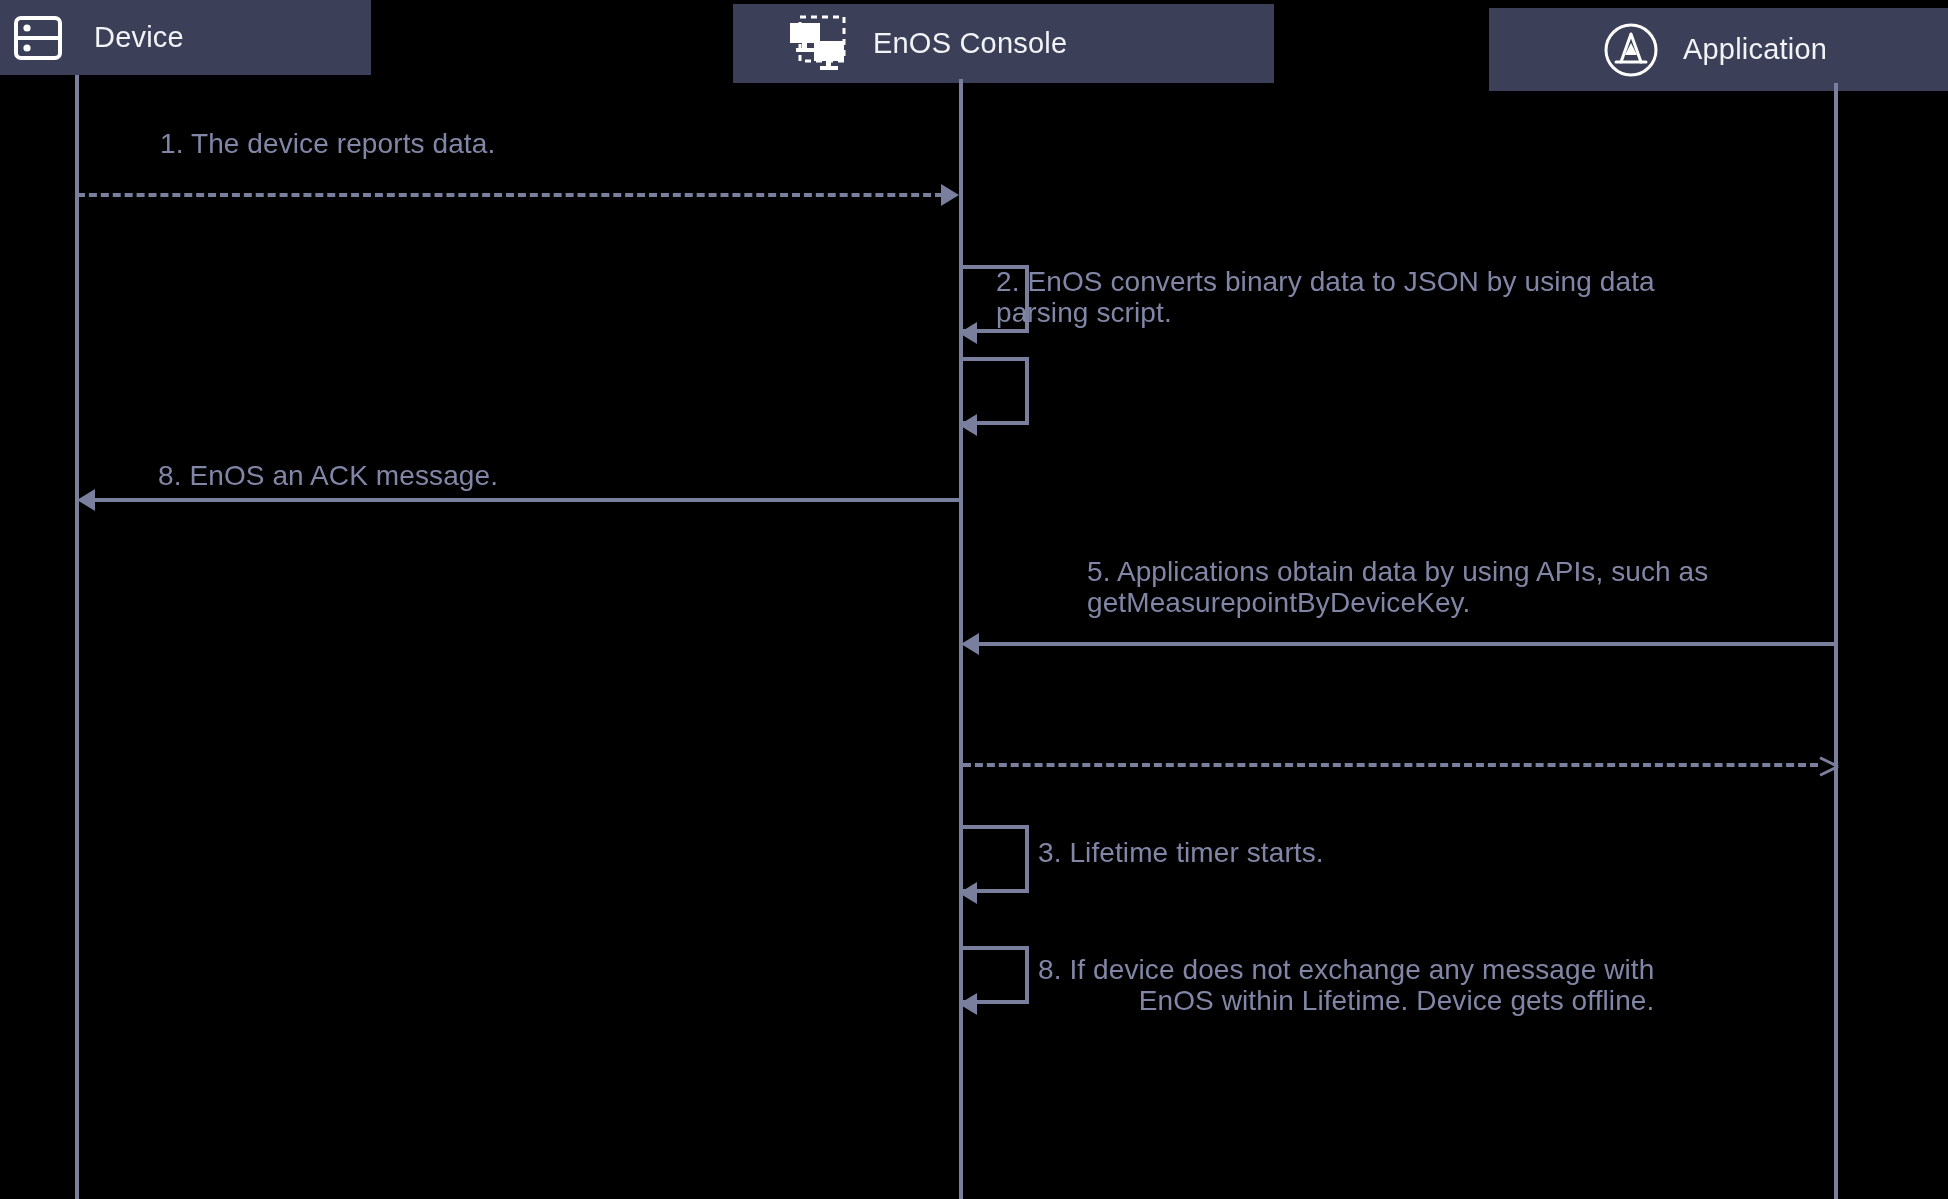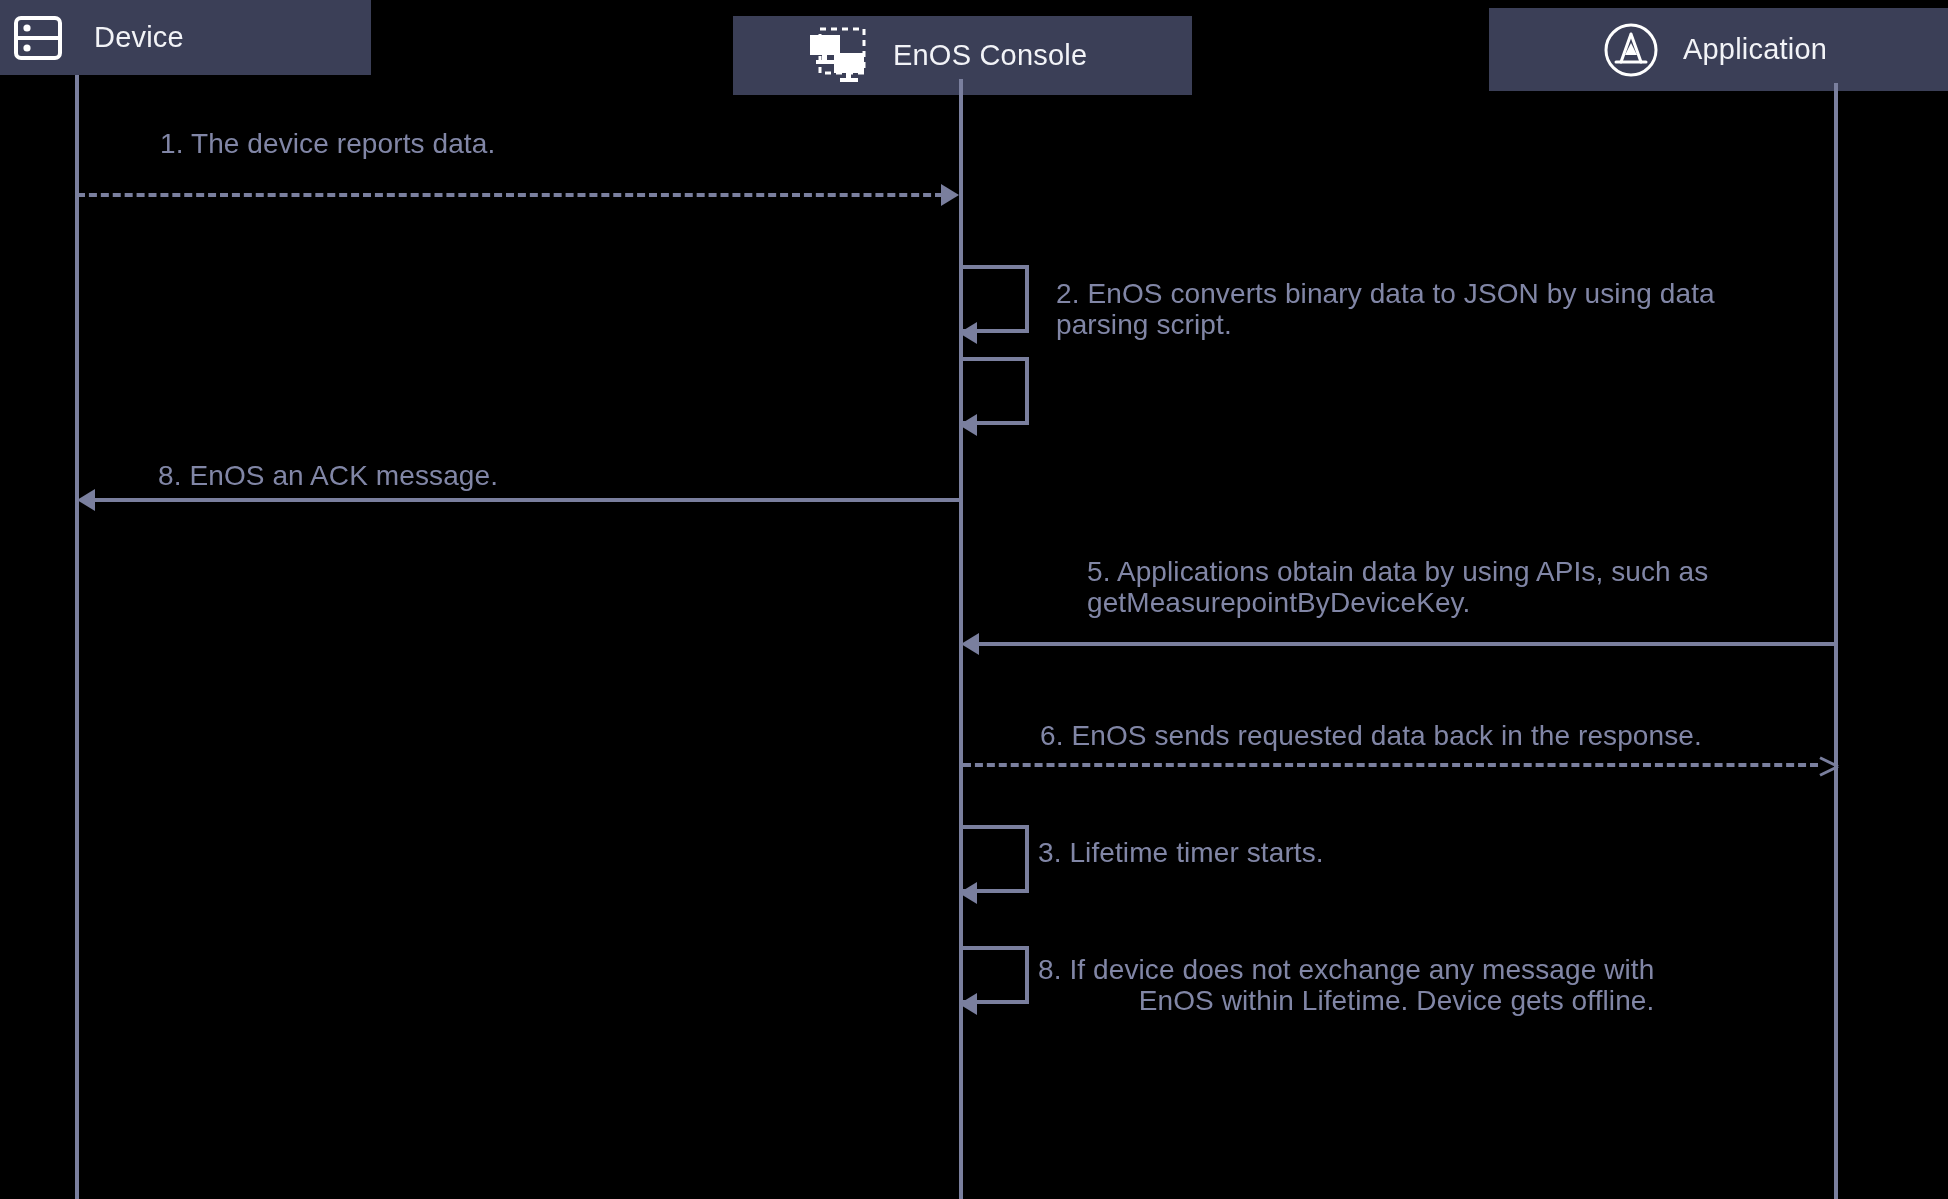--- a/index.html
+++ b/index.html
@@ -42,22 +42,22 @@
     letter-spacing: 0.2px;
   }
 
   #participant-device {
     left: 0px;  top: 0px;  width: 371px; height: 75px;
     padding-left: 14px;
   }
   #participant-device .p-label { margin-left: 32px; }
 
   #participant-console {
-    left: 733px; top: 16px; width: 459px; height: 79px;
-    padding-left: 74px;
+    left: 733px; top: 4px; width: 541px; height: 79px;
+    padding-left: 54px;
   }
   #participant-console .p-label { margin-left: 26px; }
 
   #participant-application {
     left: 1489px; top: 8px; width: 459px; height: 83px;
     padding-left: 114px;
   }
   #participant-application .p-label { margin-left: 24px; }
 
   
@@ -181,38 +181,37 @@
   <div class="lifeline" id="lifeline-device"></div>
   <div class="lifeline" id="lifeline-console"></div>
   <div class="lifeline" id="lifeline-application"></div>
 
   <div class="msg-line dashed" style="left:77px; top:193px; width:866px;"></div>
   <div class="arrowhead right" style="left:941px; top:184px;"></div>
   <div class="msg-label" style="left:160px; top:128px;">1. The device reports data.</div>
 
   <div class="self-loop" style="left:961px; top:265px; width:68px; height:68px;"></div>
   <div class="arrowhead left" style="left:959px; top:322px;"></div>
-  <div class="msg-label" style="left:1056px; top:266px;margin-top:12px;">2. EnOS converts binary data to JSON by using data
+  <div class="msg-label" style="left:996px; top:266px;">2. EnOS converts binary data to JSON by using data
 parsing script.</div>
 
   <div class="self-loop" style="left:961px; top:357px; width:68px; height:68px;"></div>
   <div class="arrowhead left" style="left:959px; top:414px;"></div>
 
   <div class="msg-line" style="left:95px; top:498px; width:864px;"></div>
   <div class="arrowhead left" style="left:77px; top:489px;"></div>
   <div class="msg-label" style="left:158px; top:460px;">8. EnOS an ACK message.</div>
 
   <div class="msg-line" style="left:979px; top:642px; width:855px;"></div>
   <div class="arrowhead left" style="left:961px; top:633px;"></div>
   <div class="msg-label" style="left:1087px; top:556px;">5. Applications obtain data by using APIs, such as
 getMeasurepointByDeviceKey.</div>
 
   <div class="msg-line dashed" style="left:963px; top:763px; width:855px;"></div>
   <div class="arrowhead-open" style="left:1818px; top:754px;"></div>
-  <div class="msg-label" style="left:1040px; top:720px;">6. EnOS sends requested data back in the response.</div>
 
   <div class="self-loop" style="left:961px; top:825px; width:68px; height:68px;"></div>
   <div class="arrowhead left" style="left:959px; top:882px;"></div>
   <div class="msg-label" style="left:1038px; top:837px;">3. Lifetime timer starts.</div>
 
   <div class="self-loop" style="left:961px; top:946px; width:68px; height:58px;"></div>
   <div class="arrowhead left" style="left:959px; top:993px;"></div>
   <div class="msg-label" style="left:1038px; top:954px;text-align:right;">8. If device does not exchange any message with
 EnOS within Lifetime. Device gets offline.</div>
 

